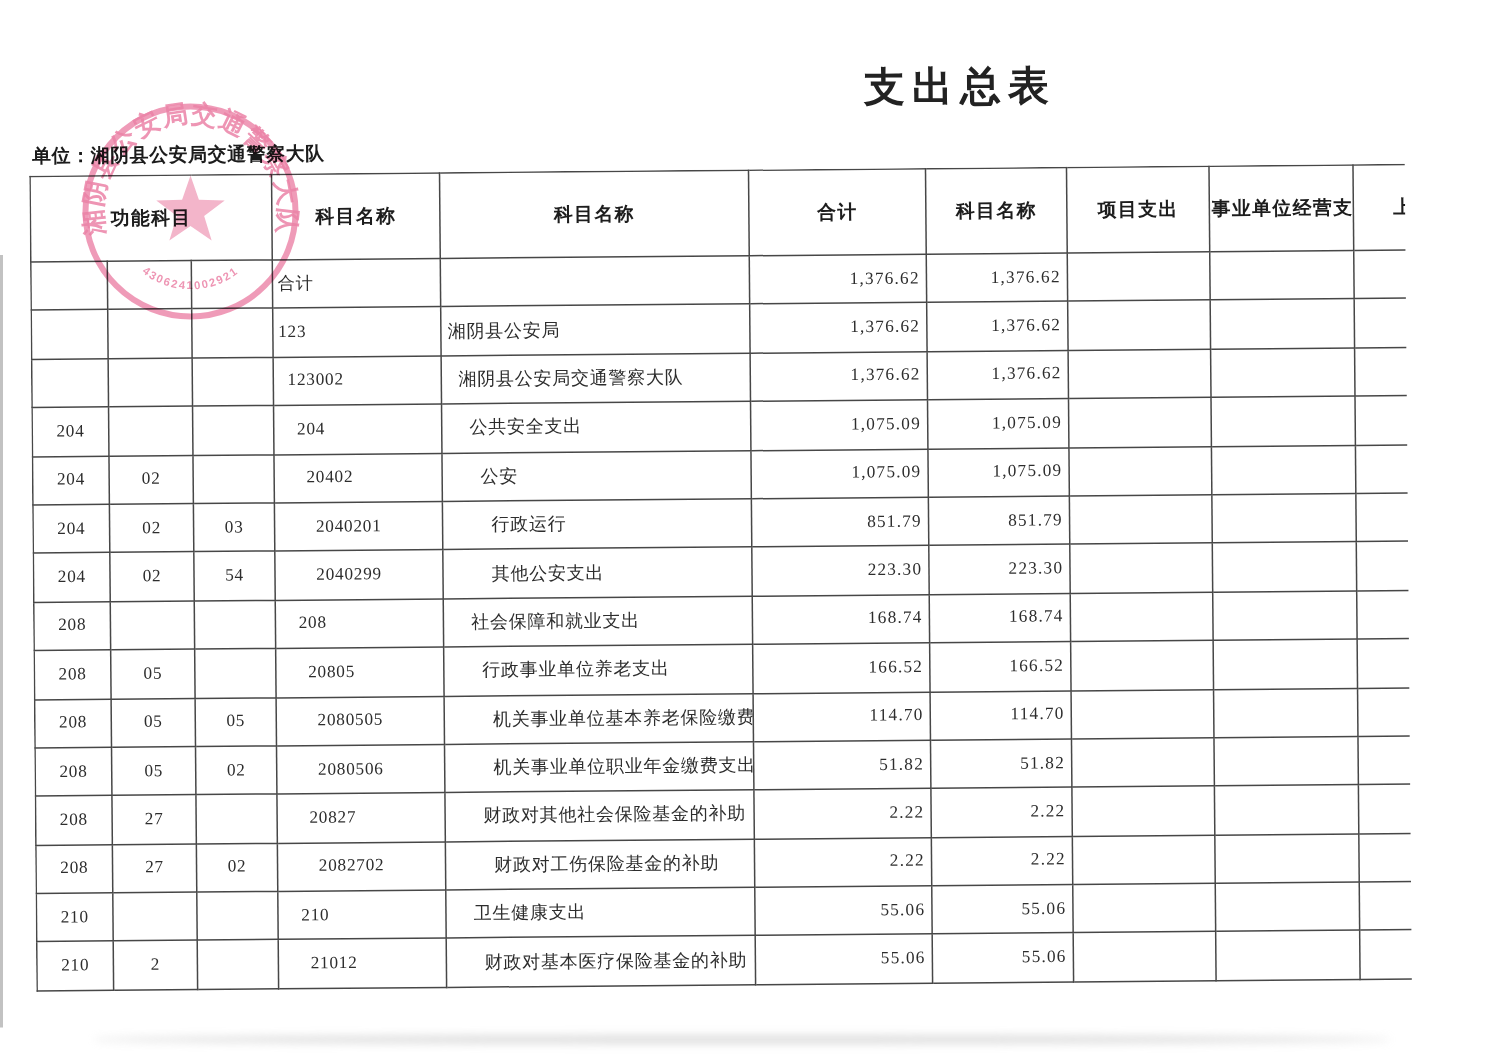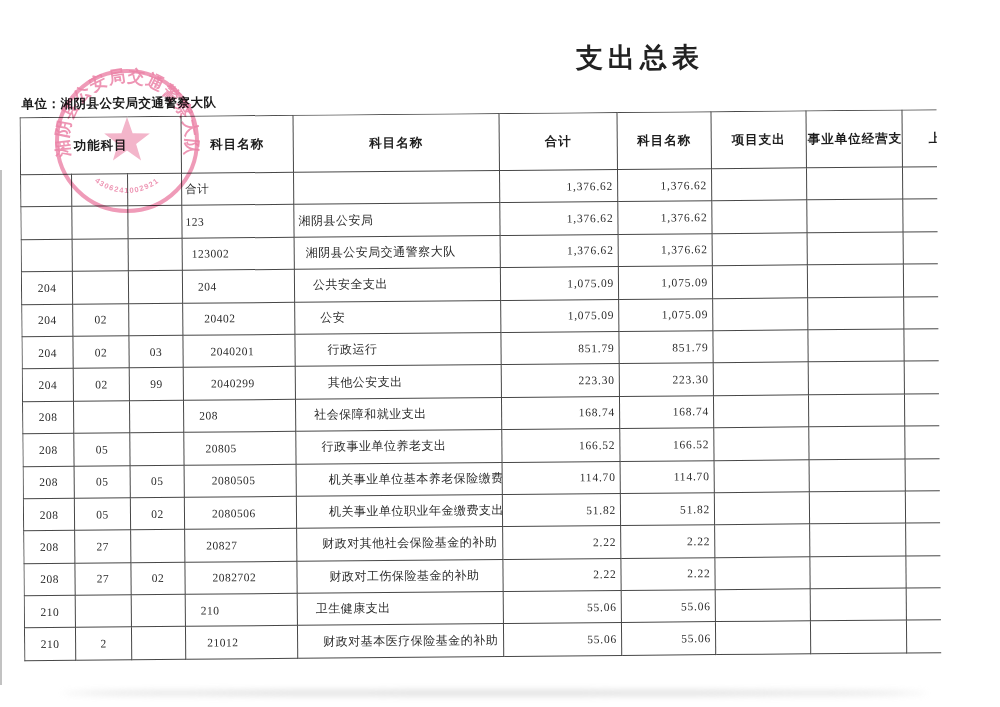--- a/index.html
+++ b/index.html
@@ -159,21 +159,21 @@
             <td class="c-name" style="padding-left: 32px;">行政运行</td>
             <td class="c-num">851.79</td>
             <td class="c-num">851.79</td>
             <td class="c-num"></td>
             <td class="c-num"></td>
             <td class="c-num"></td>
           </tr>
           <tr>
             <td class="c-func">204</td>
             <td class="c-func">02</td>
-            <td class="c-func">99</td>
+            <td class="c-func">54</td>
             <td class="c-code" style="padding-left: 27px;">2040299</td>
             <td class="c-name" style="padding-left: 32px;">其他公安支出</td>
             <td class="c-num">223.30</td>
             <td class="c-num">223.30</td>
             <td class="c-num"></td>
             <td class="c-num"></td>
             <td class="c-num"></td>
           </tr>
           <tr>
             <td class="c-func">208</td>

